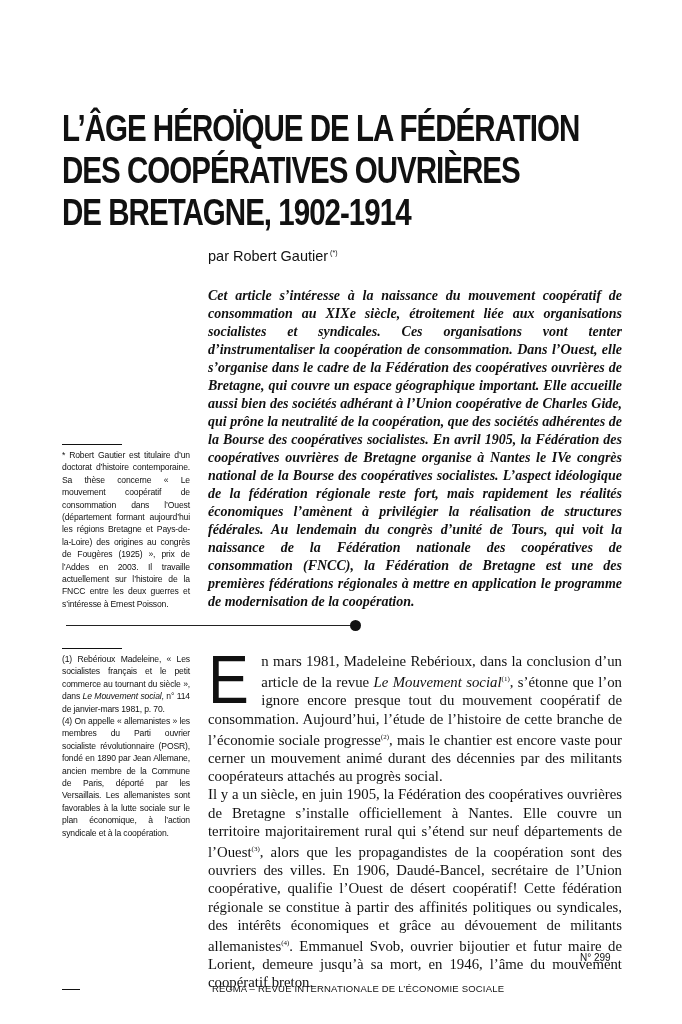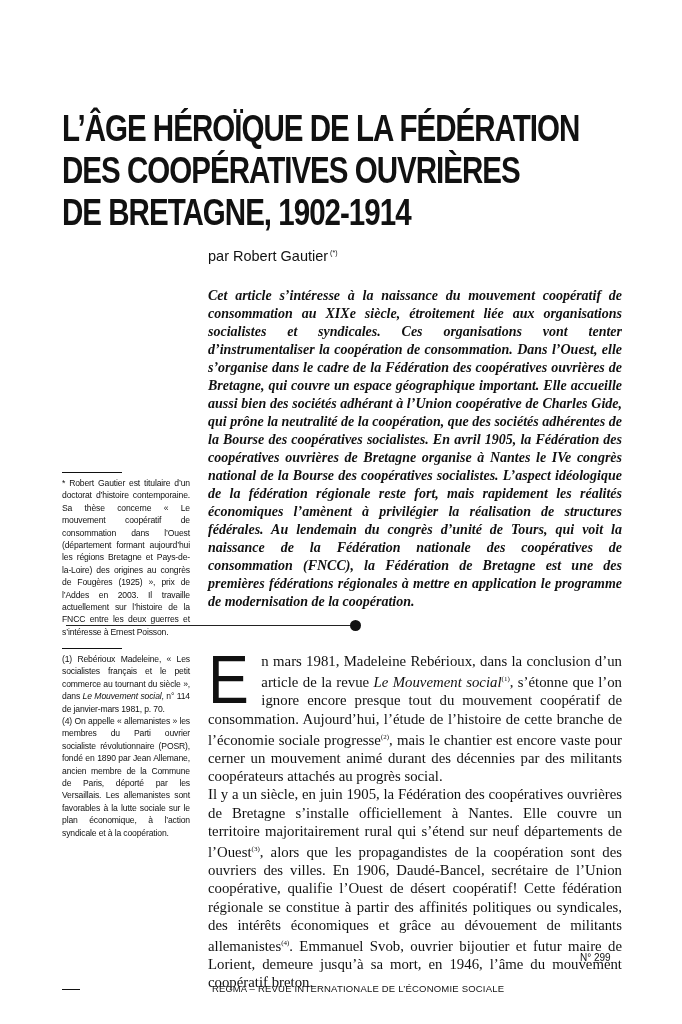--- a/index.html
+++ b/index.html
@@ -22,21 +22,21 @@
     font-size: 14px; line-height: 18px; text-align: justify; hyphens: auto;
   }
   .sidenote {
     position: absolute; left: 62px; width: 128px;
     font-family: "Liberation Sans", sans-serif; font-size: 8.6px; line-height: 12.4px;
     text-align: justify; letter-spacing: -0.15px;
   }
   .sidenote .rule { width: 60px; height: 1px; background: #111; margin-bottom: 4px; }
   .sidenote p { margin: 0; }
   .sidenote i { font-style: italic; }
-  #author-note { top: 472px; }
+  #author-note { top: 444px; }
   #footnotes { top: 648px; }
   .separator {
     position: absolute; left: 66px; top: 625px; width: 288px; height: 1px; background: #222;
   }
   .separator-dot {
     position: absolute; left: 350px; top: 620px; width: 11px; height: 11px;
     border-radius: 50%; background: #111;
   }
   .body-text {
     position: absolute; left: 208px; top: 652px; width: 414px;

